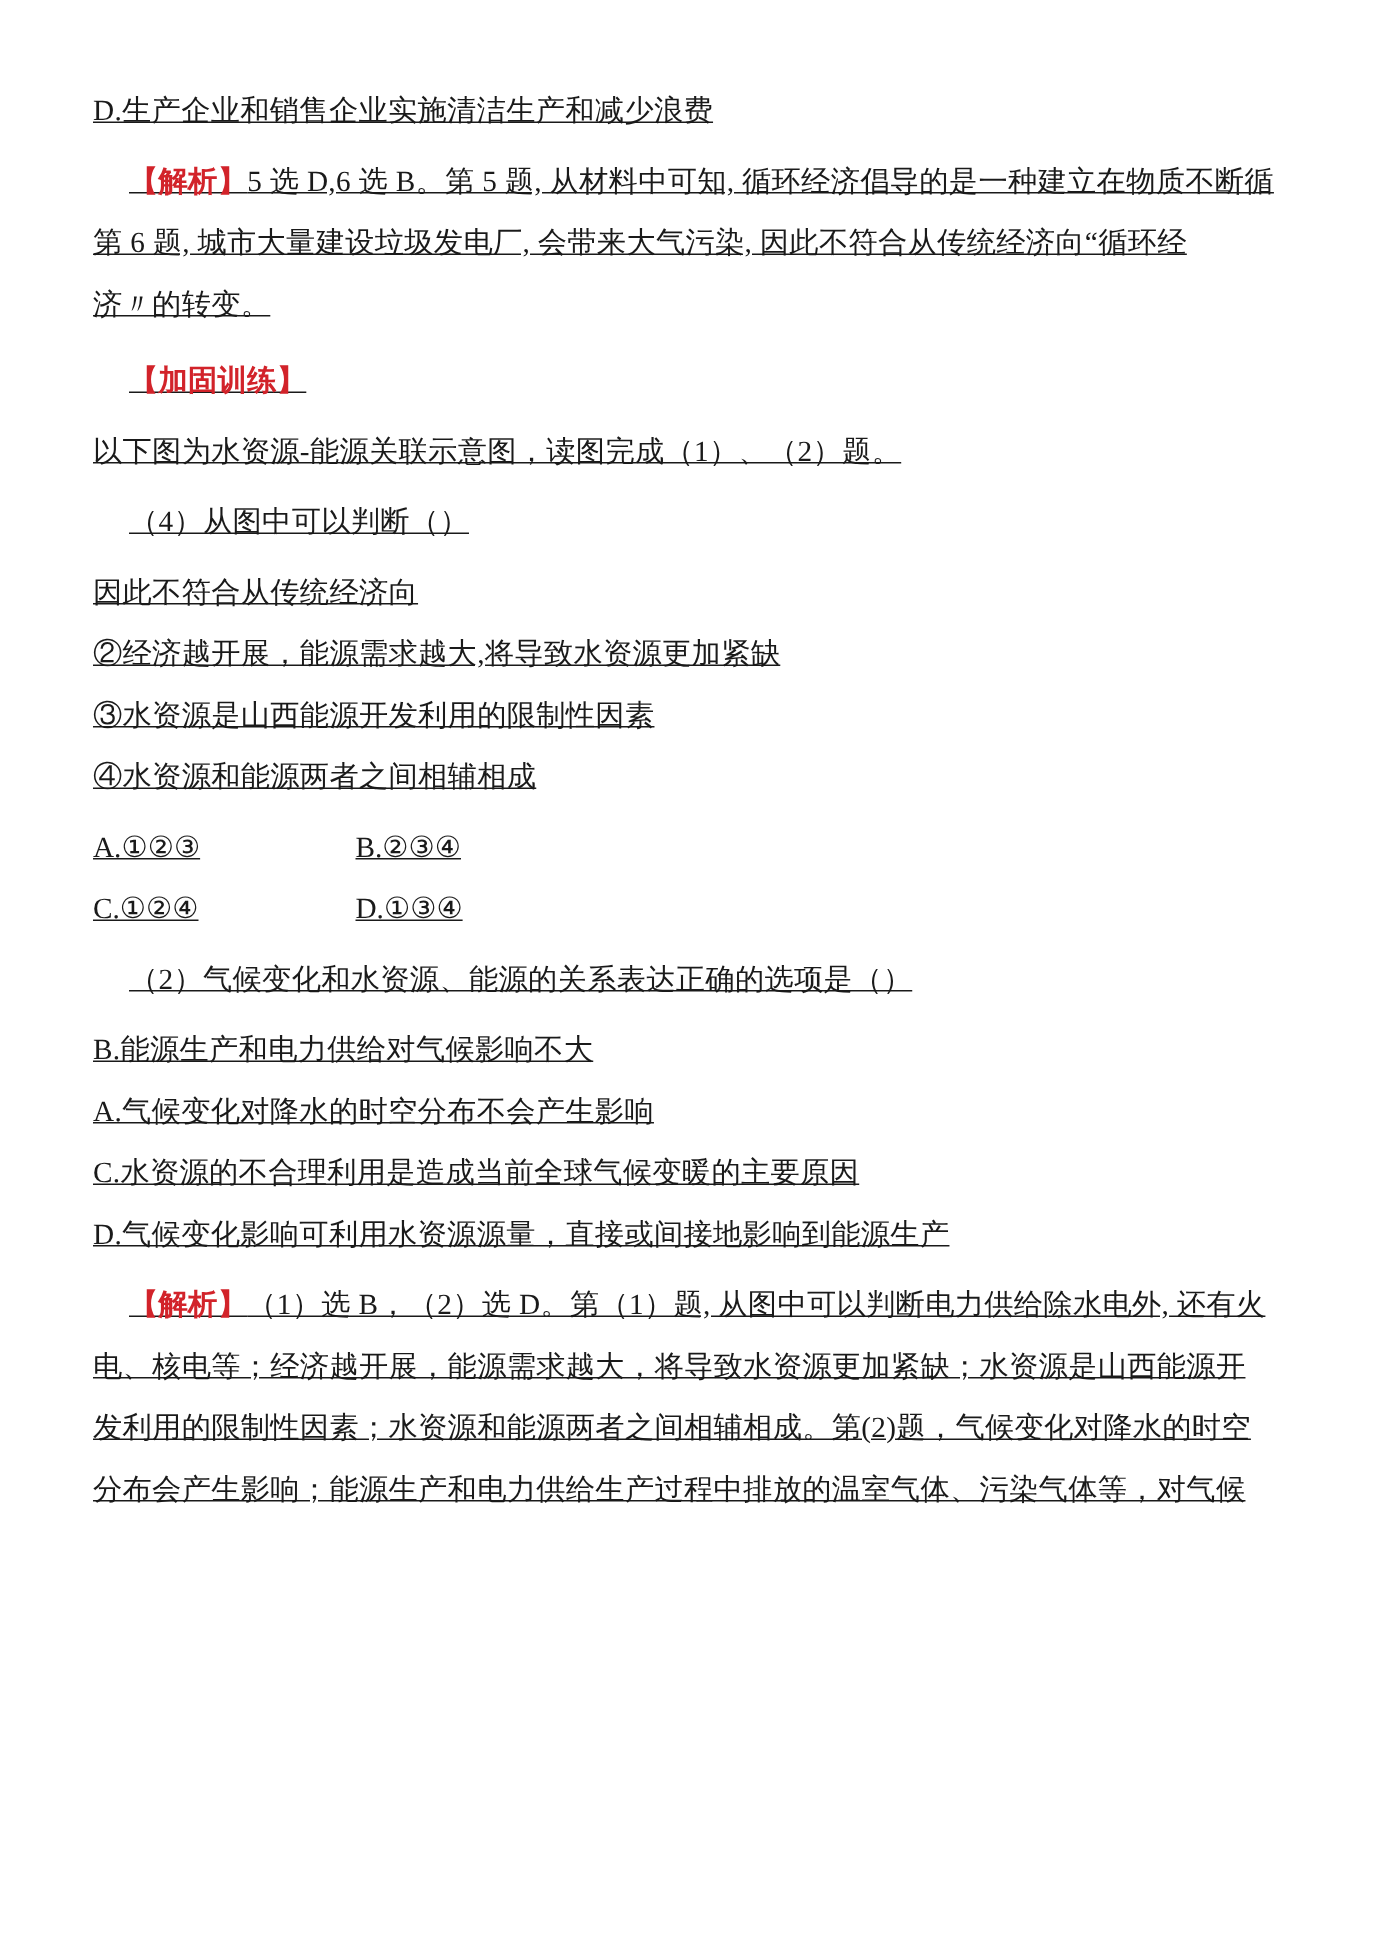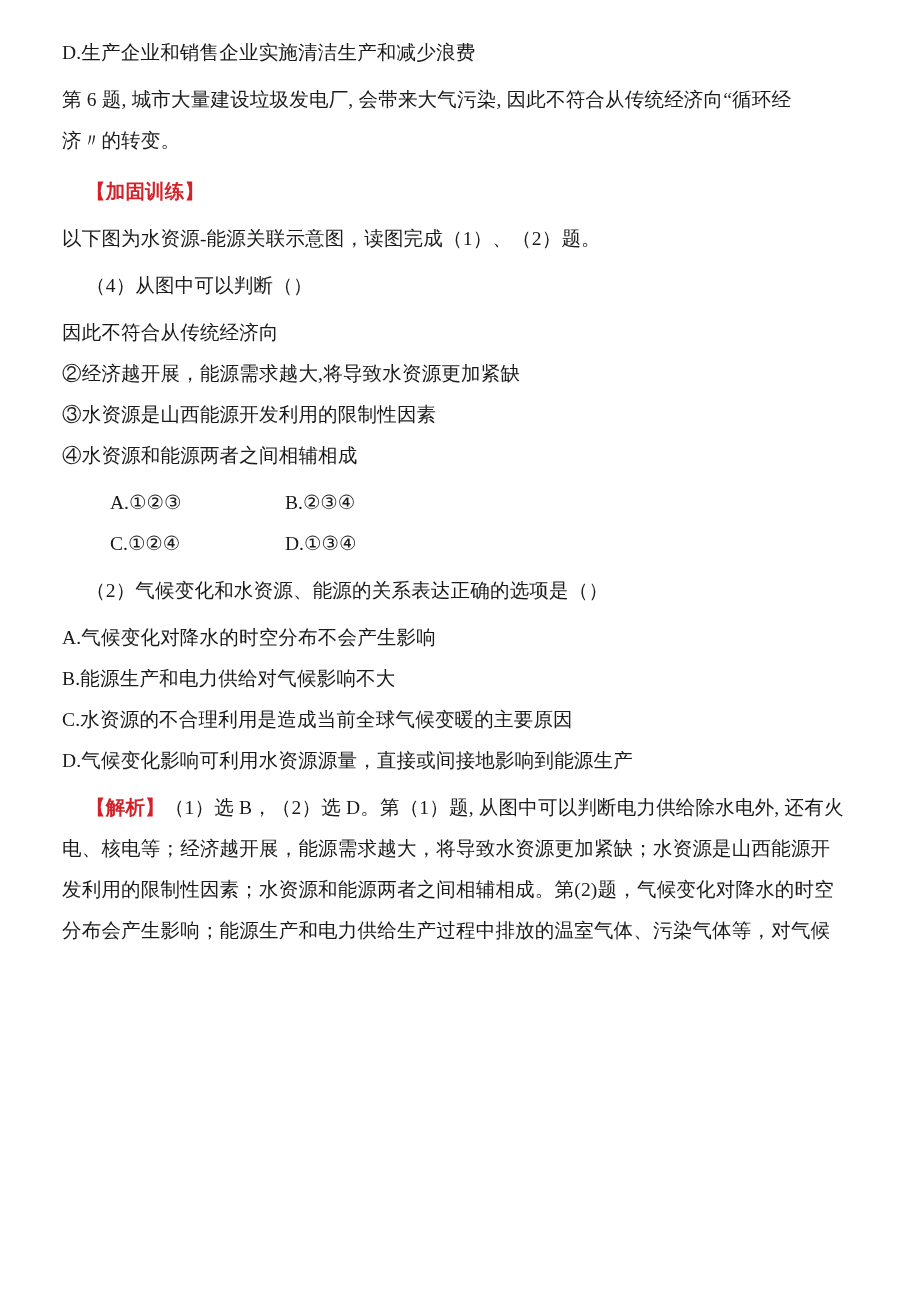--- a/index.html
+++ b/index.html
@@ -12,21 +12,22 @@
     height: 1301px;
     font-family: "Liberation Serif", "DejaVu Serif", serif;
     color: #1a1a1a;
     overflow: hidden;
   }
   .page {
     position: relative;
     width: 920px;
     height: 1069px;
     box-sizing: border-box;
-    padding: 32px 62px 0 62px;
+    padding: 54px 62px 0 62px;
+    text-decoration: underline;
   }
   .line {
     font-size: 19.5px;
     line-height: 41px;
     letter-spacing: 0.2px;
     white-space: nowrap;
   }
   .block {
     font-size: 19.5px;
     line-height: 41px;
@@ -39,21 +40,20 @@
   }
   .tag {
     color: #d2232a;
     font-weight: bold;
     text-align: center;
   }
   .opt-row {
     display: flex;
     font-size: 19.5px;
     line-height: 41px;
-    margin-left: 48px;
   }
   .opt-a {
     width: 175px;
     flex: 0 0 175px;
   }
   .opt-b {
     flex: 1 1 auto;
   }
   .gap-s { height: 6px; }
   .gap-m { height: 10px; }
@@ -61,20 +61,23 @@
 </style>
 </head>
 <body>
 
 <div class="page">
 
   <div class="line">D.生产企业和销售企业实施清洁生产和减少浪费</div>
 
   <div class="gap-s"></div>
 
+  <div class="block indent">
+    <span class="tag">【解析】</span><span>5 选 D,6 选 B。第 5 题, 从材料中可知, 循环经济倡导的是一种建立在物质不断循</span>
+  </div>
   <div class="block">
     <span>第 6 题, 城市大量建设垃圾发电厂, 会带来大气污染, 因此不符合从传统经济向“循环经</span>
   </div>
   <div class="block">
     <span>济〃的转变。</span>
   </div>
 
   <div class="gap-m"></div>
 
   <div class="line indent">
@@ -106,22 +109,22 @@
     <div class="opt-a nowrap">C.①②④</div>
     <div class="opt-b nowrap">D.①③④</div>
   </div>
 
   <div class="gap-s"></div>
 
   <div class="line indent">（2）气候变化和水资源、能源的关系表达正确的选项是（）</div>
 
   <div class="gap-s"></div>
 
+  <div class="line">B.能源生产和电力供给对气候影响不大</div>
   <div class="line">A.气候变化对降水的时空分布不会产生影响</div>
-  <div class="line">B.能源生产和电力供给对气候影响不大</div>
   <div class="line">C.水资源的不合理利用是造成当前全球气候变暖的主要原因</div>
   <div class="line">D.气候变化影响可利用水资源源量，直接或间接地影响到能源生产</div>
 
   <div class="gap-s"></div>
 
   <div class="block indent">
     <span class="tag">【解析】</span><span>（1）选 B，（2）选 D。第（1）题, 从图中可以判断电力供给除水电外, 还有火</span>
   </div>
   <div class="block">
     <span>电、核电等；经济越开展，能源需求越大，将导致水资源更加紧缺；水资源是山西能源开</span>

